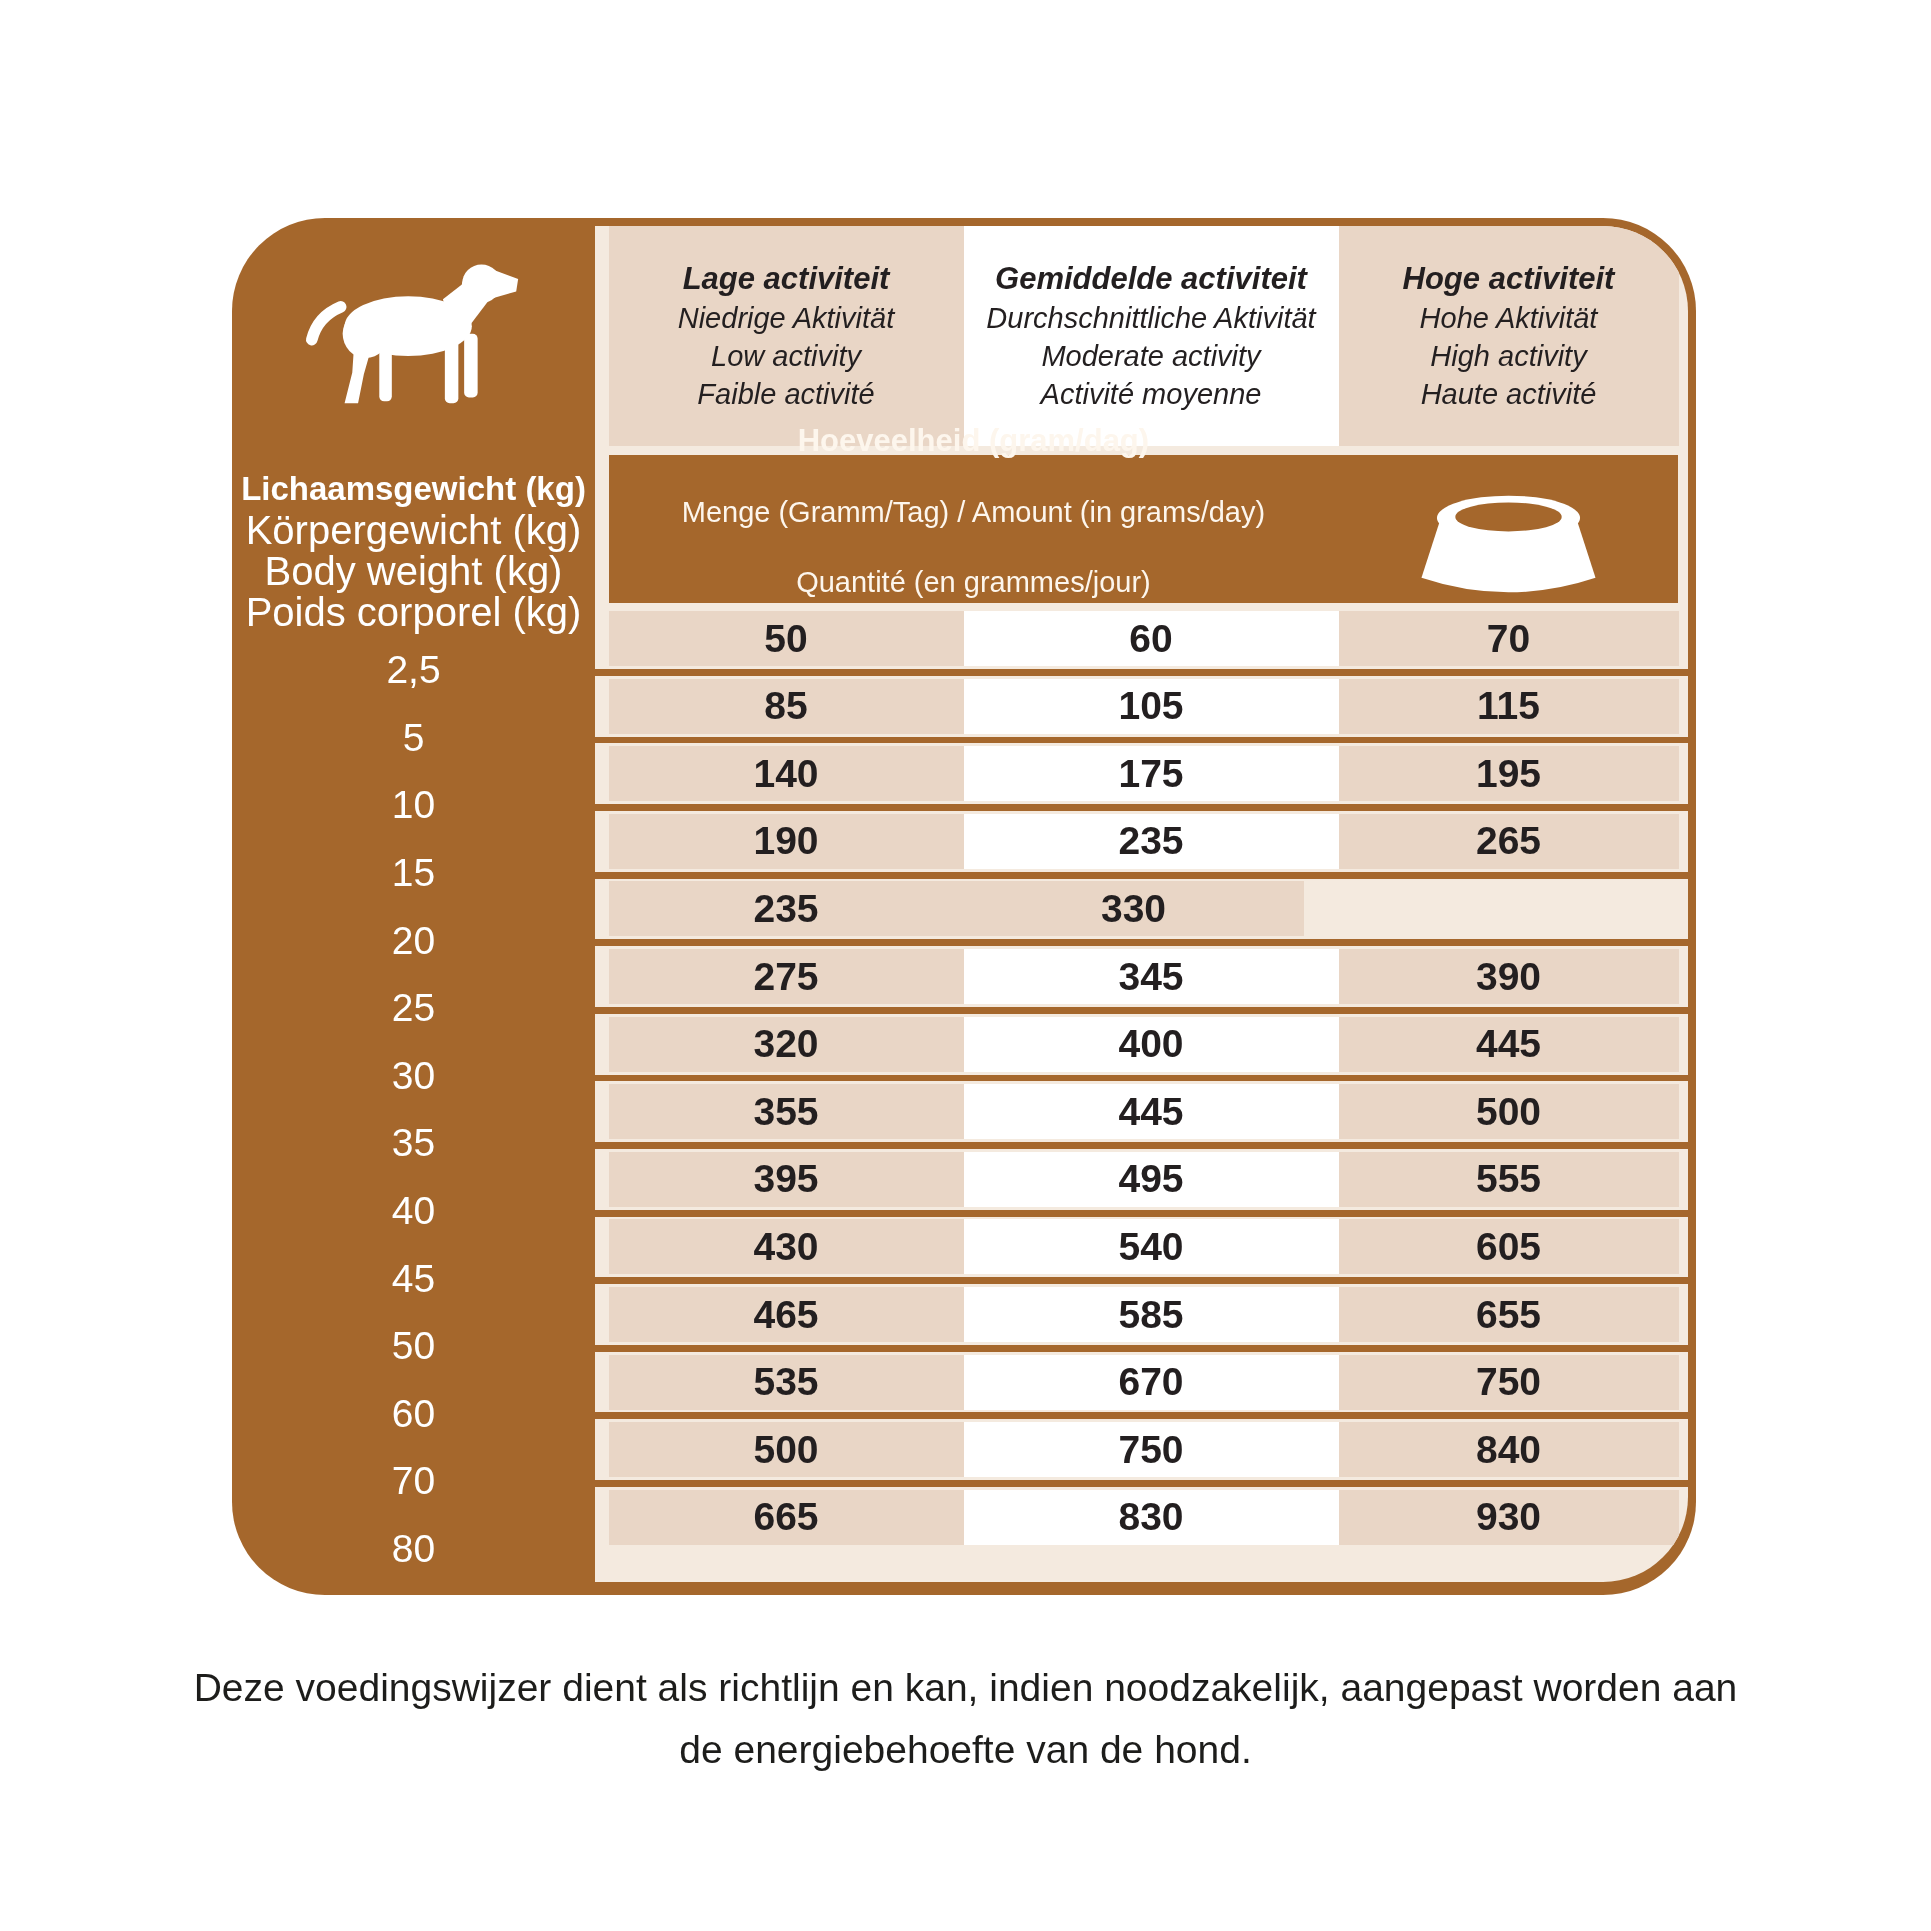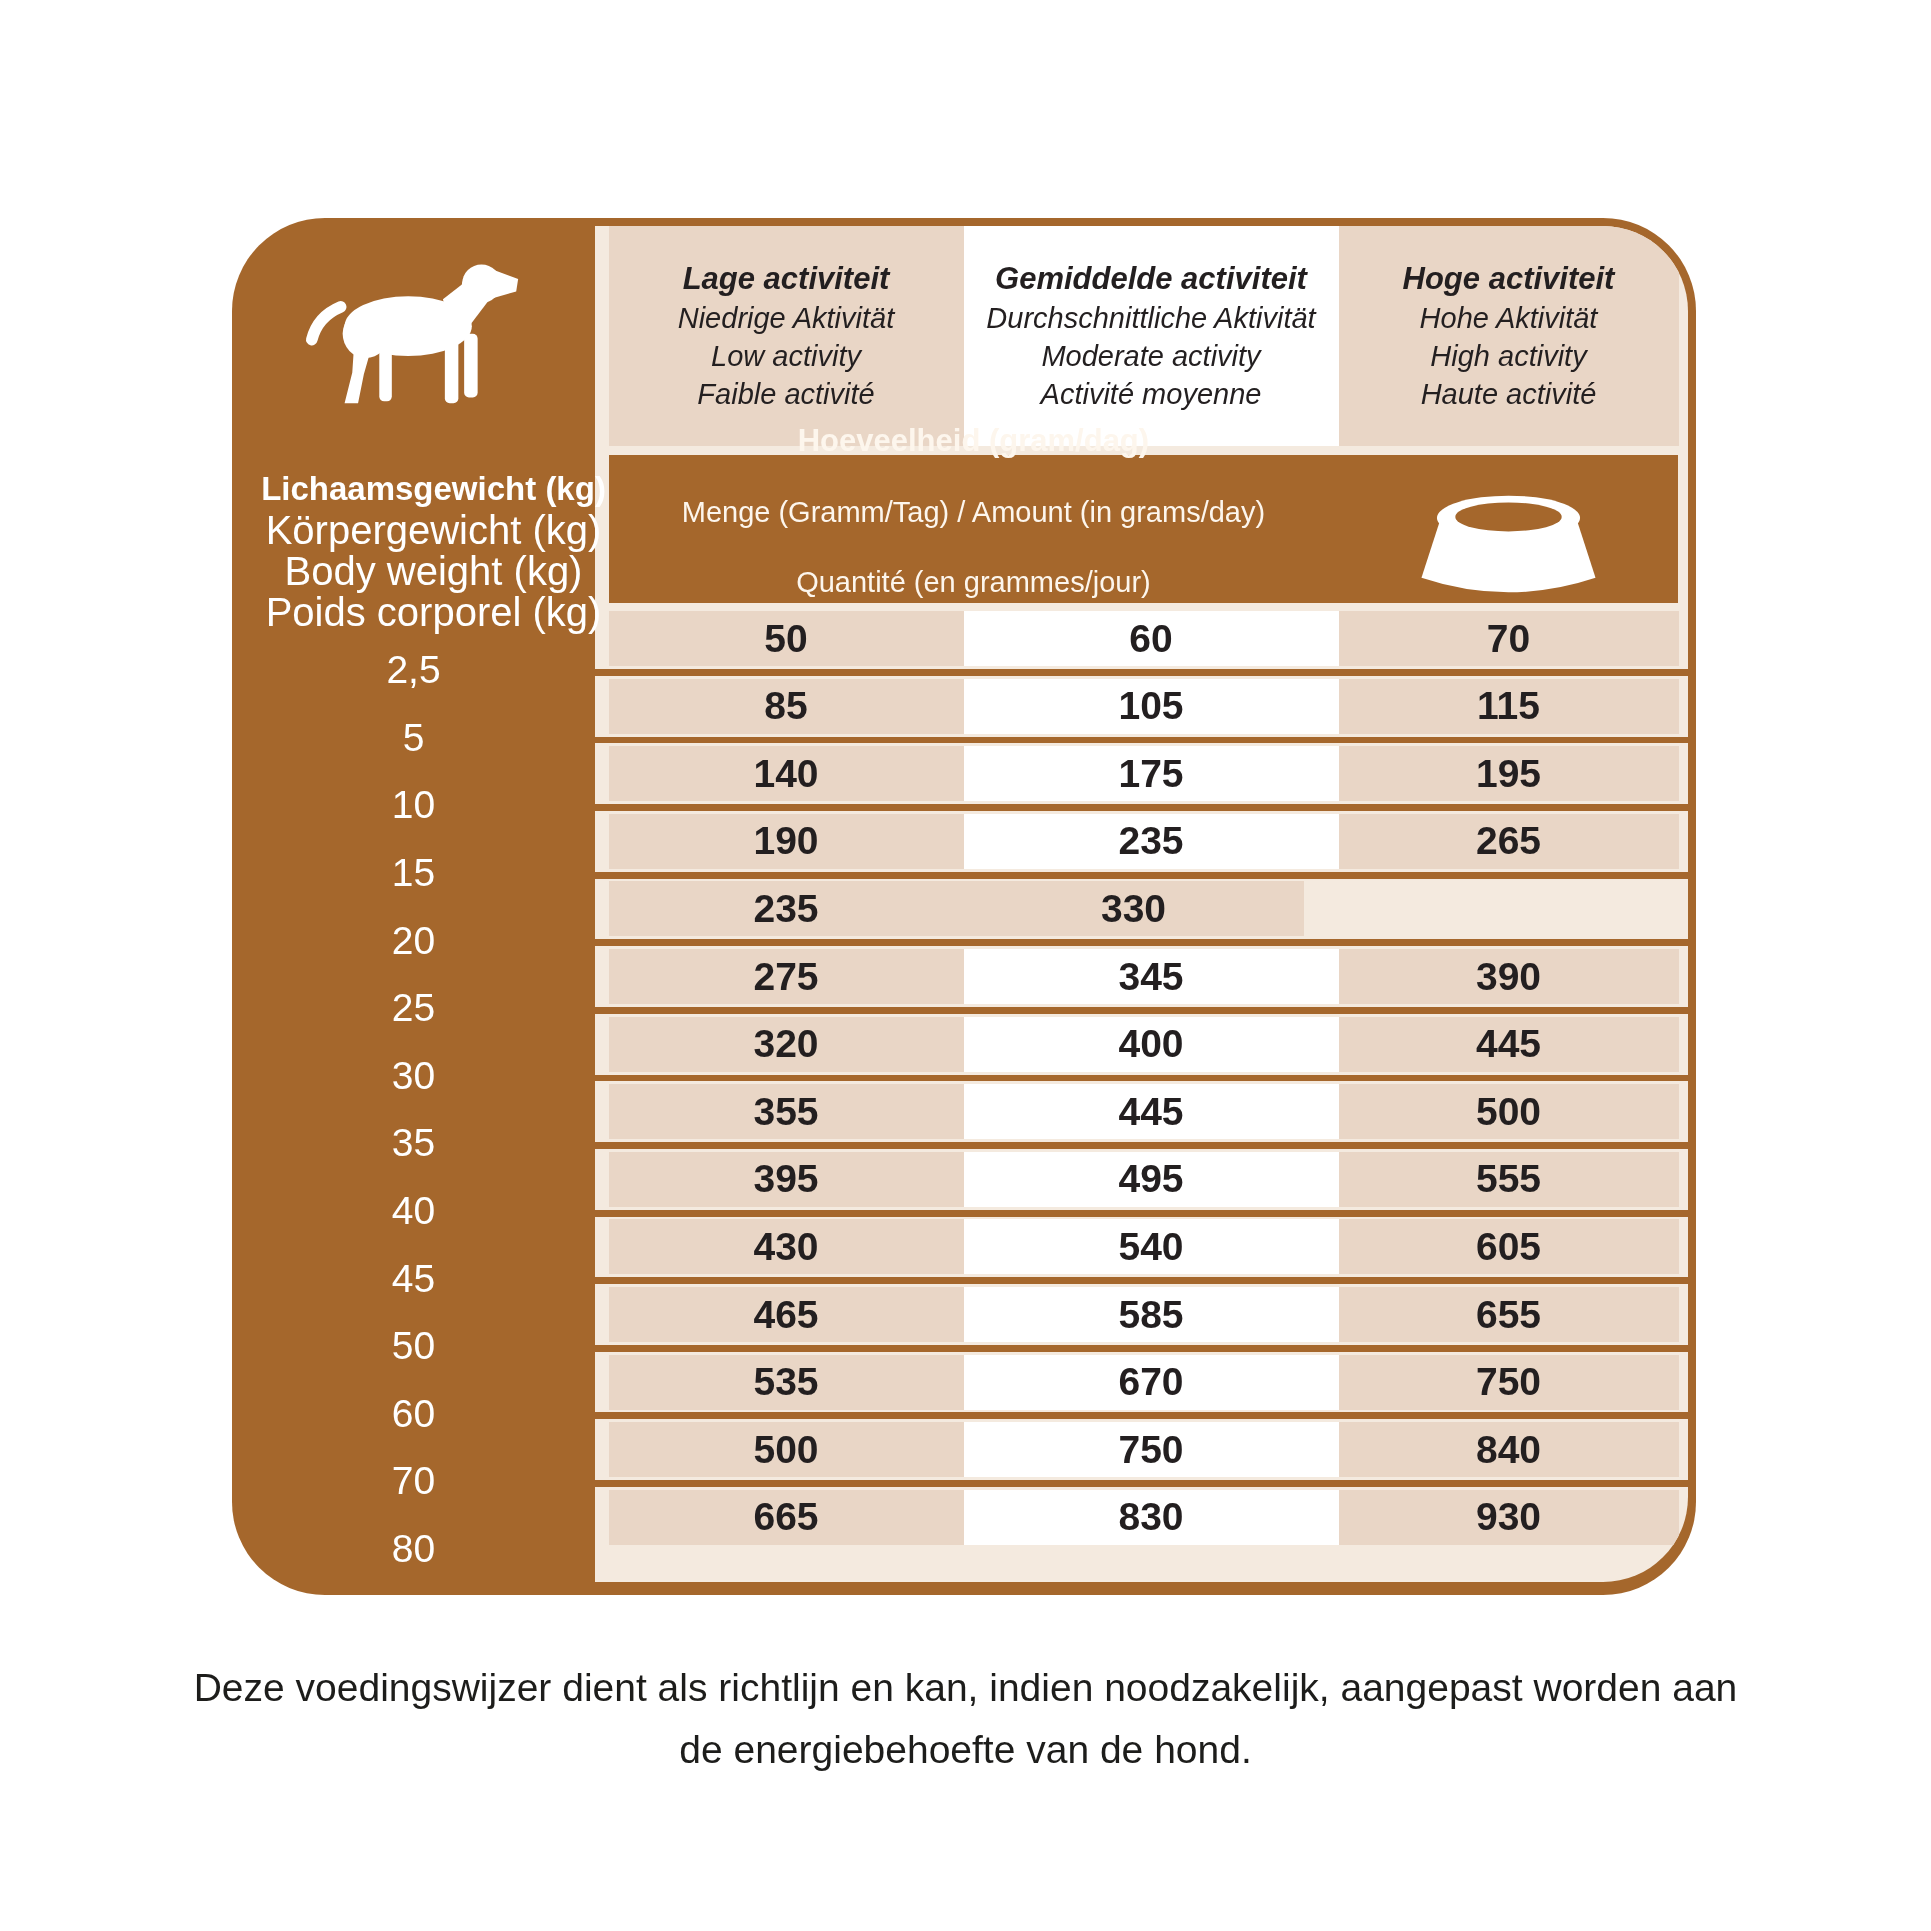--- a/index.html
+++ b/index.html
@@ -49,21 +49,21 @@
         font-weight:bold;font-size:39px;color:var(--ink);}
   .dsep{height:12.6px;flex:0 0 auto;display:flex;align-items:center;}
   .dsep-line{height:6.8px;width:100%;background:var(--brown);}
   
   .weight-col{
     position:absolute;left:0;top:7.7px;width:363px;height:1356px;
     display:flex;flex-direction:column;color:#ffffff;
   }
   .w-header{height:417px;flex:0 0 auto;position:relative;text-align:center;}
   .dog-box{margin:23px auto 0 auto;width:236px;height:162px;}
-  .w-labels{position:absolute;bottom:9.7px;left:0;width:100%;padding-left:20px;}
+  .w-labels{position:absolute;bottom:9.7px;left:0;width:100%;}
   .w-labels .t{font-weight:bold;font-size:33px;line-height:42px;}
   .w-labels .s{font-size:40px;line-height:41px;}
   .w-row{height:55px;flex:0 0 auto;display:flex;align-items:center;justify-content:center;
          font-weight:normal;font-size:39px;}
   .w-sep{height:12.6px;flex:0 0 auto;}
   
   .footer{
     position:absolute;left:193px;top:1657px;width:1545px;text-align:center;
     font-size:39px;line-height:62px;color:#1d1d1b;
   }

